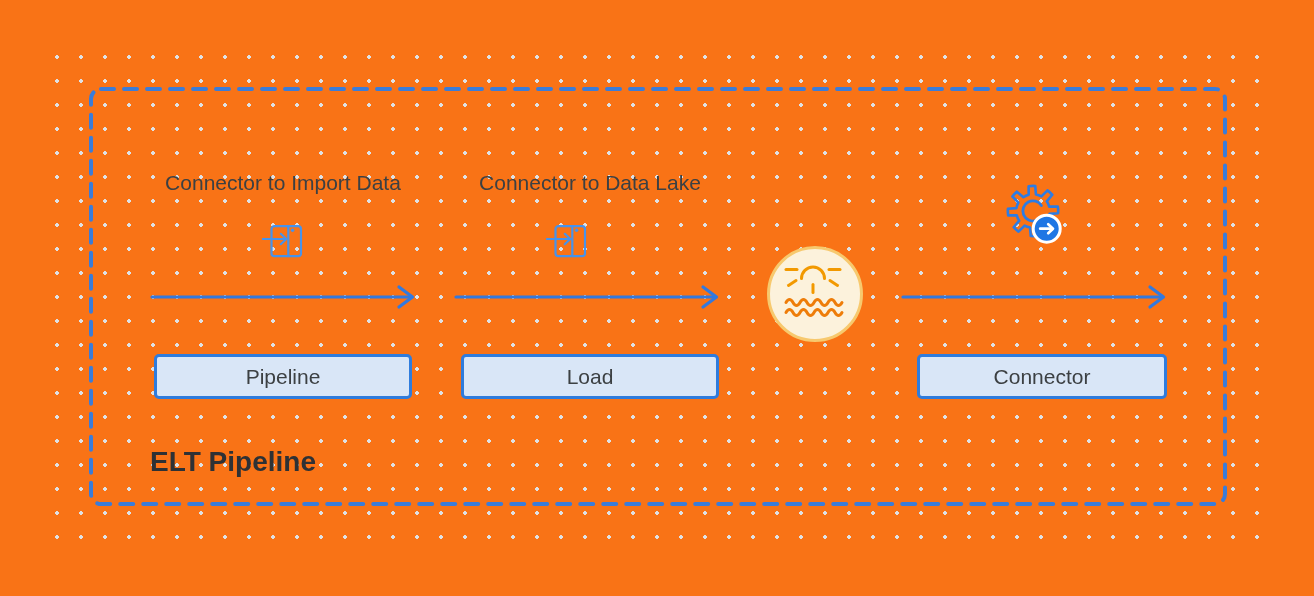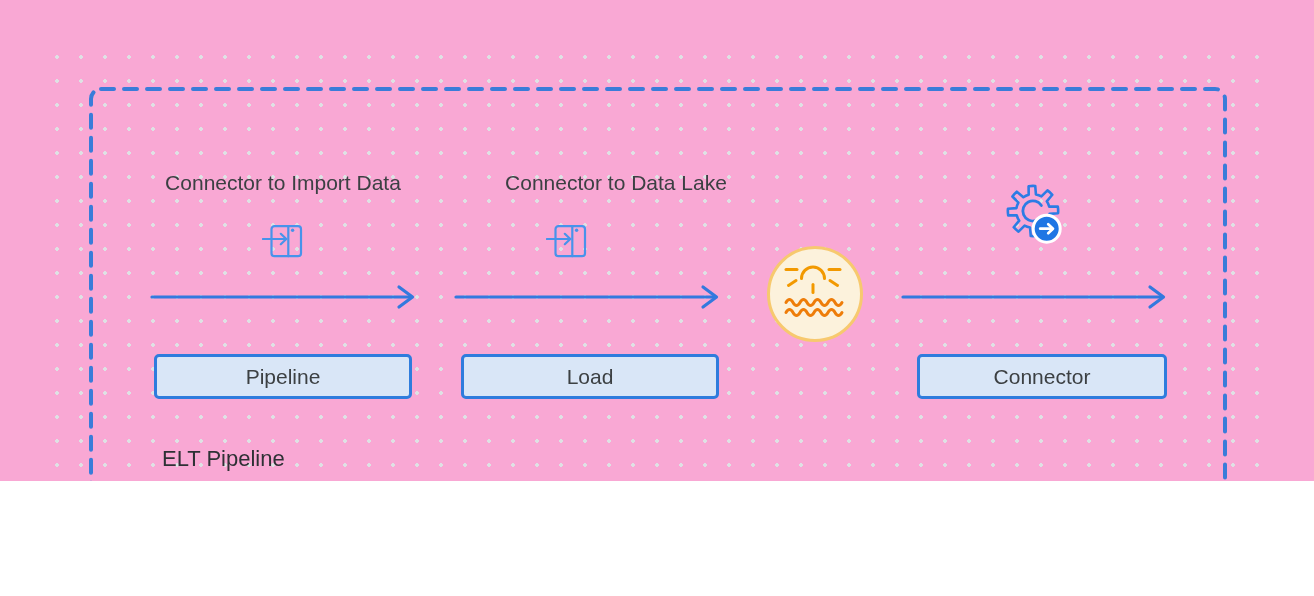--- a/index.html
+++ b/index.html
@@ -1,20 +1,20 @@
 <!DOCTYPE html>
 <html style="--accent-blue: #3379DE; --dashed-border: #3A7CD9; --box-border: #2F7CDD; --box-fill: #D9E6F7; --icon-blue: #4793EB; --gear-blue: #2C7CE5; --badge-blue: #1F76E4; --lake-fill: #FCF2DC; --lake-border: #F7C96E; --lake-sun: #F29900; --lake-waves: #EE7D09; --text: #3C4043; --title-text: #2E3135; --dot-grid: #DFE1E4;"><head>
 <meta charset="utf-8">
 <style>
   html, body { margin: 0; padding: 0; background: #ffffff; }
   .canvas {
     position: relative;
     width: 1314px;
-    height: 481px;
-    background: #f9a8d4;
+    height: 596px;
+    background: #f97316;
     overflow: hidden;
     font-family: "Liberation Sans", "DejaVu Sans", sans-serif;
   }
   
   .dots {
     position: absolute;
     left: 45px; top: 45px;
     width: 1225px; height: 505px;
     background-image: radial-gradient(circle, var(--dot-grid) 1.6px, transparent 1.9px);
     background-size: 24px 24px;
@@ -32,21 +32,21 @@
   .conn-label {
     position: absolute;
     top: 171px;
     transform: translateX(-50%);
     font-size: 21px;
     line-height: 24px;
     color: var(--text);
     white-space: nowrap;
   }
   .conn-label-1 { left: 283px; }
-  .conn-label-2 { left: 590px; margin-left: 26px; }
+  .conn-label-2 { left: 590px; }
   
   .abs { position: absolute; }
   .conn-stroke { fill: none; stroke: var(--icon-blue); stroke-width: 2.2; stroke-linecap: round; stroke-linejoin: round; }
   .conn-fill   { fill: var(--icon-blue); }
   .lake-circle { fill: var(--lake-fill); stroke: var(--lake-border); stroke-width: 3; }
   .lake-sun    { fill: none; stroke: var(--lake-sun); stroke-width: 3; stroke-linecap: round; }
   .lake-wave   { fill: none; stroke: var(--lake-waves); stroke-width: 3; stroke-linecap: round; }
   .gear-stroke { fill: none; stroke: var(--gear-blue); stroke-width: 2.6; stroke-linecap: round; stroke-linejoin: round; }
   .gear-c      { fill: none; stroke: var(--gear-blue); stroke-width: 2.8; stroke-linecap: round; }
   .badge-circle{ fill: var(--badge-blue); stroke: #ffffff; stroke-width: 3; }
@@ -67,24 +67,24 @@
     justify-content: center;
     font-size: 21px;
     color: var(--text);
   }
   .stage-extract   { left: 154px; width: 258px; }
   .stage-load      { left: 461px; width: 258px; align-items: center; }
   .stage-transform { left: 917px; width: 250px; }
   
   .pipeline-title {
     position: absolute;
-    left: 162px;
+    left: 150px;
     top: 446px;
-    font-size: 22px;
-    font-weight: 400;
+    font-size: 28px;
+    font-weight: 700;
     color: var(--title-text);
     white-space: nowrap;
   }
 </style>
 </head>
 <body>
 
 <div class="canvas">
 
   <div class="dots"></div>

